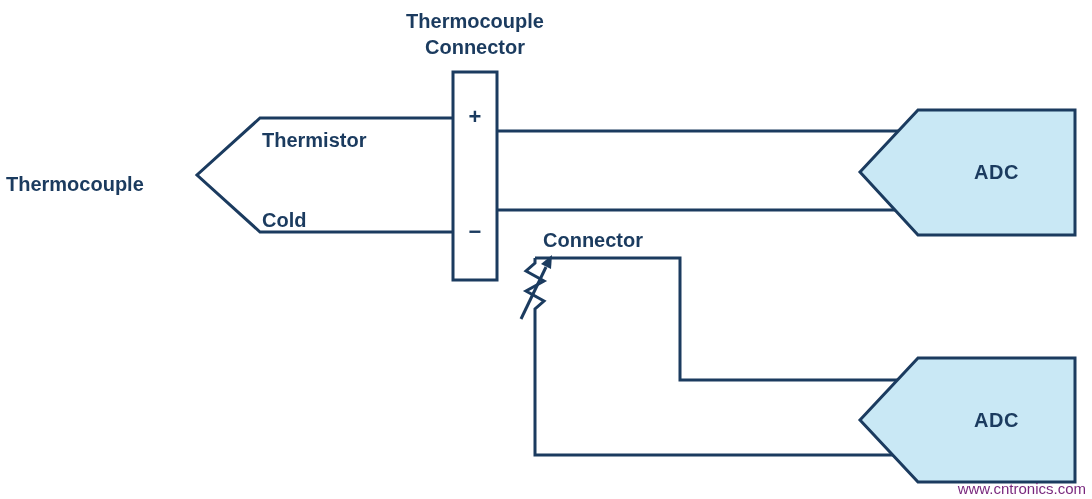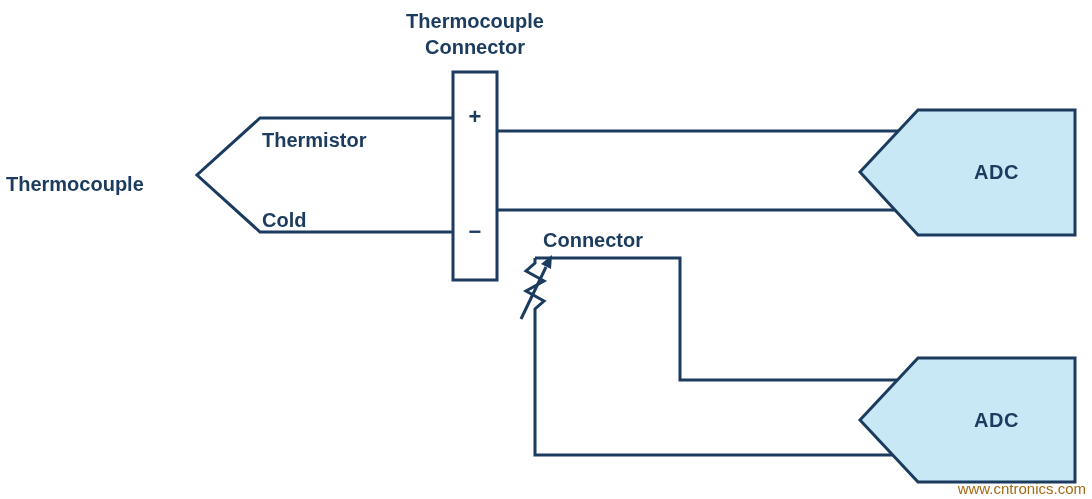--- a/index.html
+++ b/index.html
@@ -18,21 +18,21 @@
     font-size:20px;
     line-height:26px;
     white-space:pre-line;
   }
   .center{text-align:center;}
   .sign{font-size:22px;line-height:26px;}
   .adc-label{font-size:20px;letter-spacing:0.5px;}
   .watermark{
     position:absolute;
     right:6px;bottom:2px;
-    color:#a16207;
+    color:#701a75;
     font-weight:400;
     font-size:15px;
     opacity:.95;
   }
 </style>
 </head>
 <body>
 
 <div id="stage">
 

